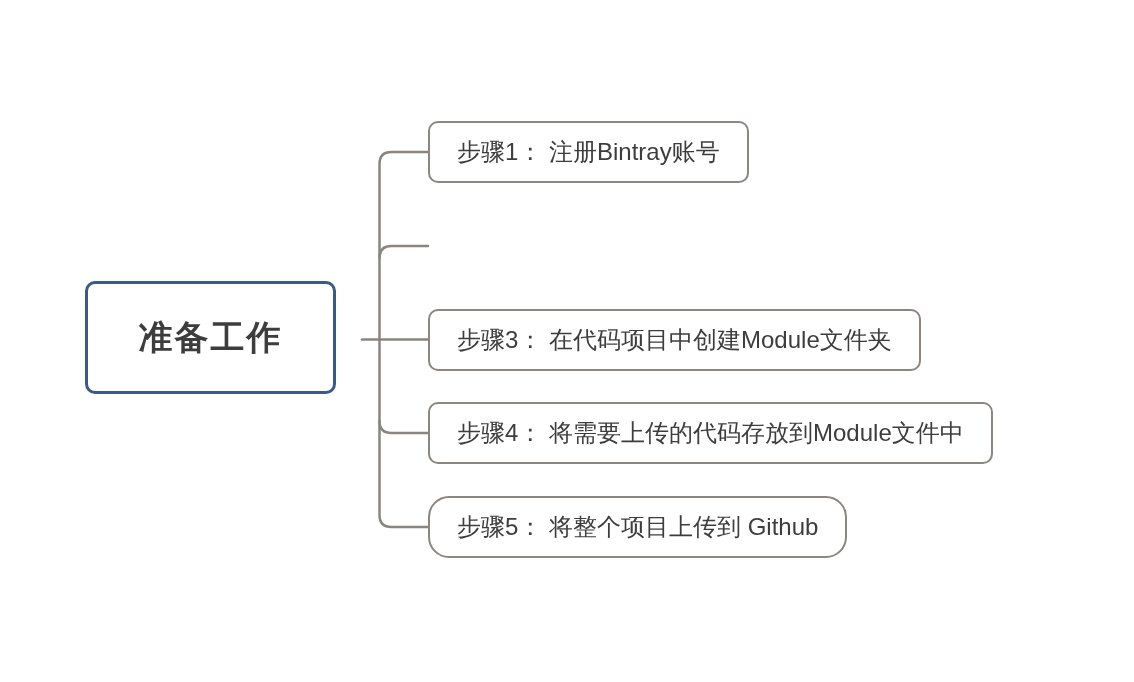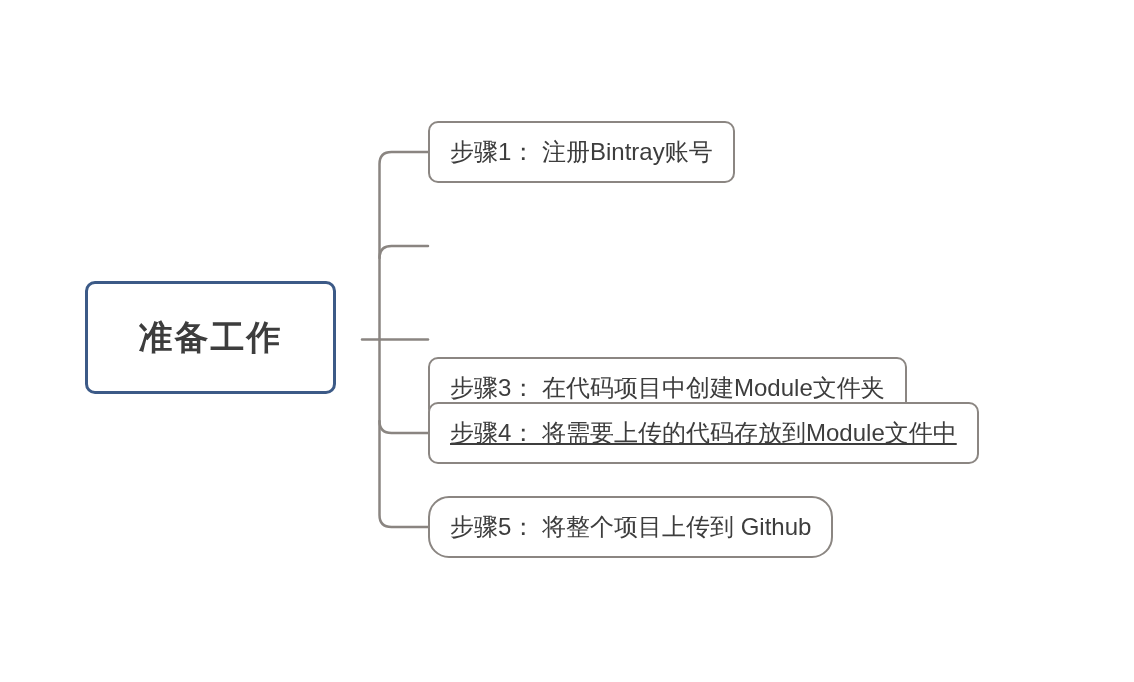--- a/index.html
+++ b/index.html
@@ -47,28 +47,28 @@
     border: 3px solid #3c5a87;
     justify-content: center;
     font-size: 34px;
     font-weight: bold;
     letter-spacing: 2px;
   }
   .step-node {
     left: 428px;
     height: 62px;
     border: 2.5px solid #8b8682;
-    padding: 0 20px;
+    padding: 0 27px;
     font-size: 24px;
     font-weight: 500;
   }
   .step-1 { top: 121px; }
   .step-2 { top: 215px; }
-  .step-3 { top: 309px; margin-top: 48px; }
-  .step-4 { top: 402px; text-decoration: underline; }
+  .step-3 { top: 309px; }
+  .step-4 { top: 402px; }
   .step-5 { top: 496px; border-radius: 21px; }
 </style>
 </head>
 <body>
 
 <div class="canvas">
 
   <svg class="connectors" viewBox="0 0 1134 682" xmlns="http://www.w3.org/2000/svg">
 
     <path d="M 362 339.5 H 428"></path>

